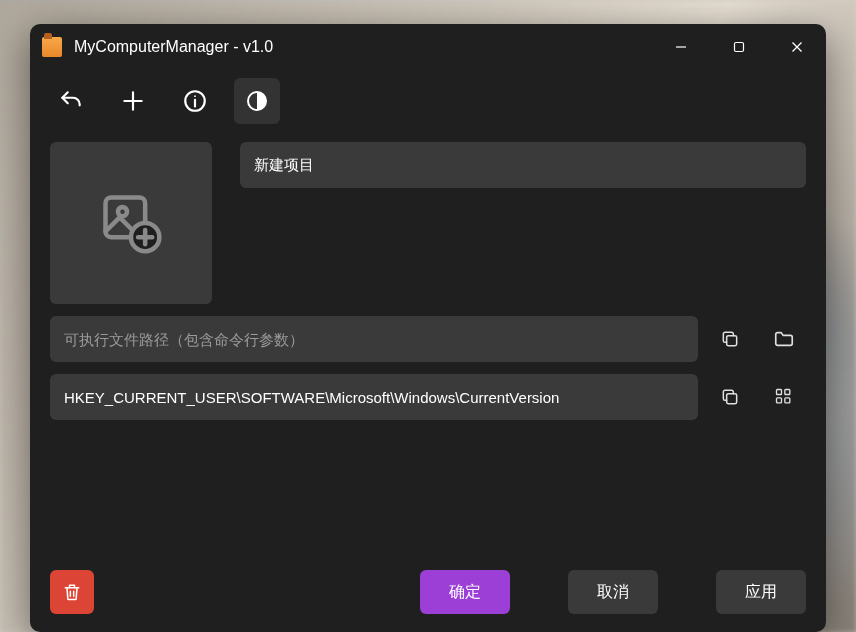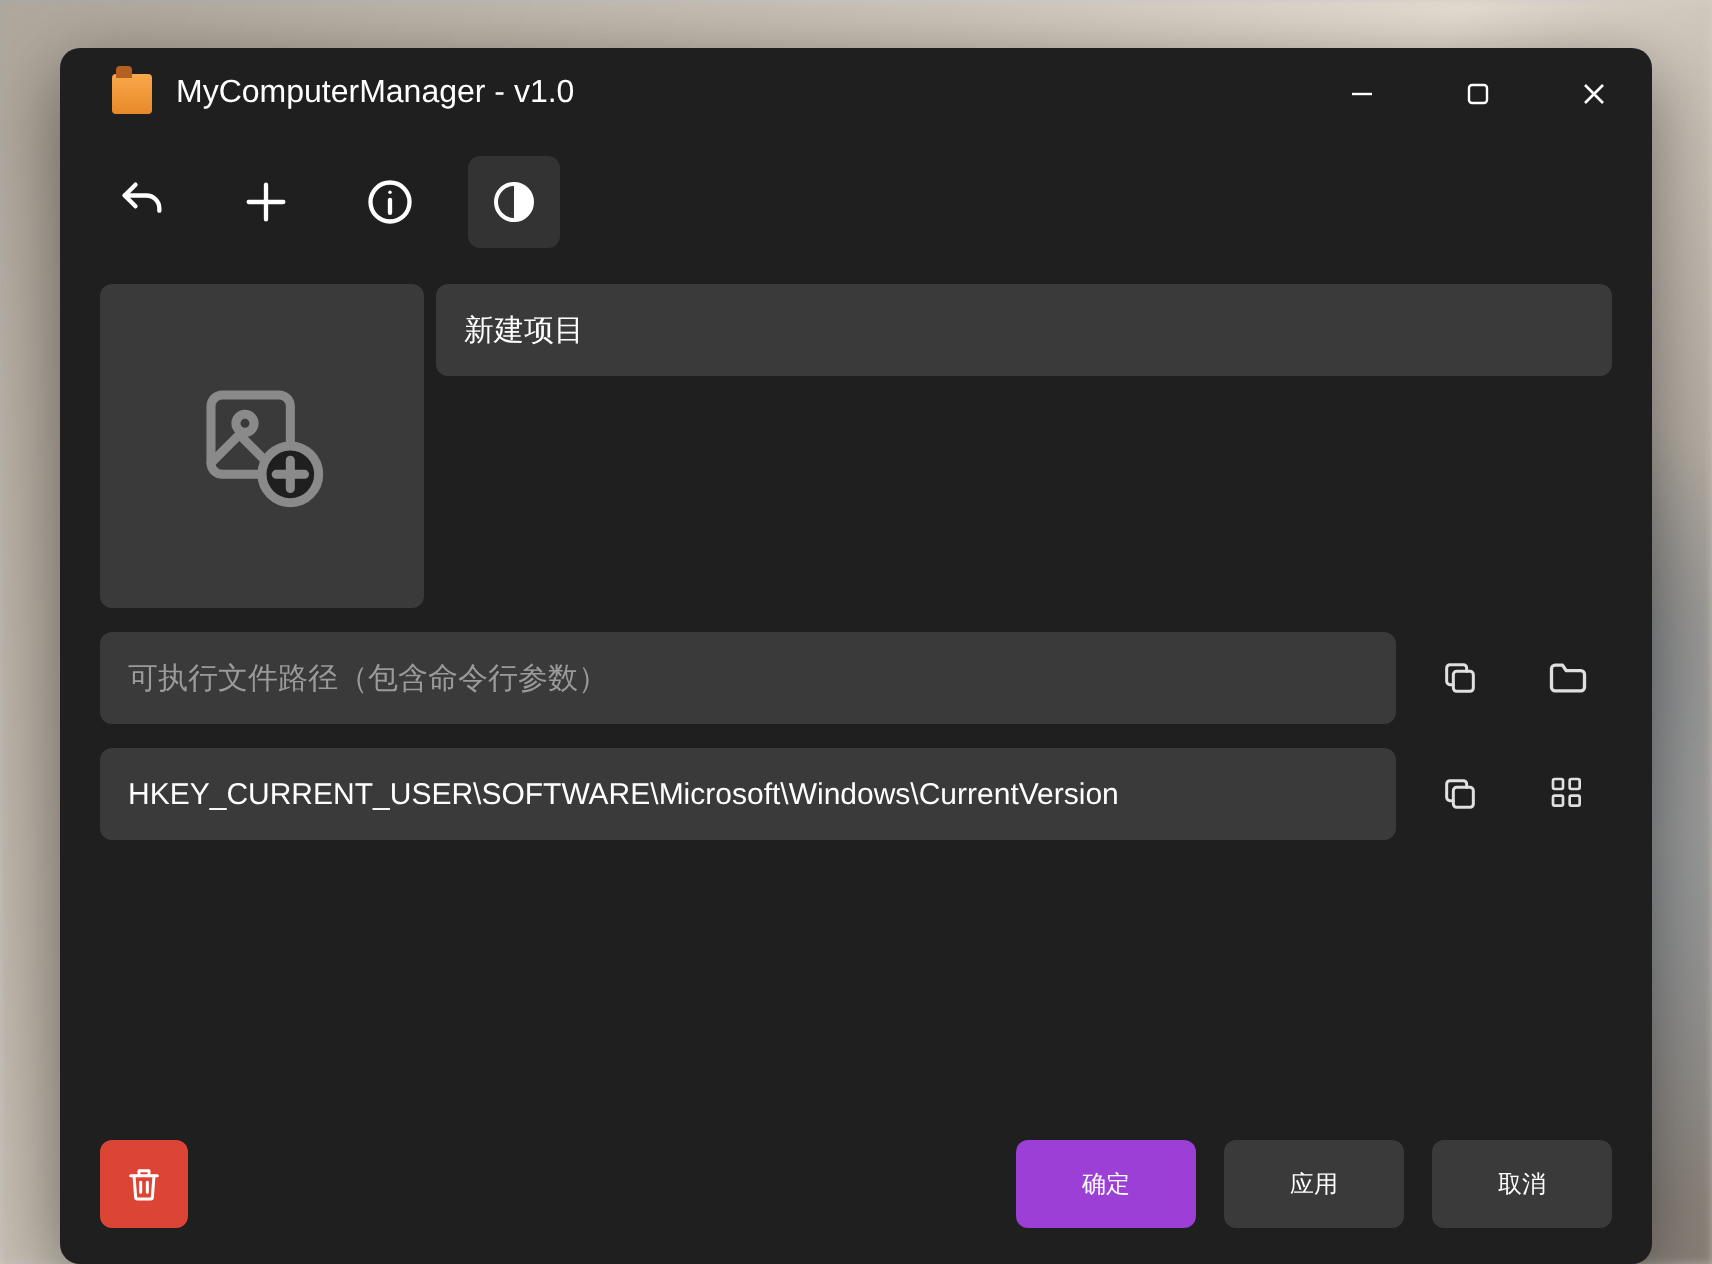--- a/index.html
+++ b/index.html
@@ -25,21 +25,21 @@
     width: 796px; height: 608px;
     background: #1f1f1f;
     border-radius: 10px;
     box-shadow: 0 10px 40px rgba(0,0,0,0.5);
     display: flex; flex-direction: column;
     color: #e8e8e8;
   }
   .titlebar {
     height: 46px;
     display: flex; align-items: center;
-    padding-left: 26px;
+    padding-left: 12px;
   }
   .app-icon {
     width: 20px; height: 20px;
     background: linear-gradient(180deg, #f9a84a 0%, #e8892a 100%);
     border-radius: 2px;
     margin-right: 12px;
     position: relative;
   }
   .app-icon::before {
     content: "";
@@ -73,21 +73,21 @@
   .tool-btn.theme {
     margin-left: auto;
     background: #333333;
   }
   .tool-btn + .tool-btn { margin-left: 8px; }
 
   .content {
     padding: 10px 20px 16px 20px;
     display: flex; flex-direction: column; gap: 12px;
   }
-  .top-row { display: flex; gap: 6px; }
+  .top-row { display: flex; gap: 28px; }
   .image-box {
     width: 162px; height: 162px;
     background: #3a3a3a;
     border-radius: 6px;
     display: flex; align-items: center; justify-content: center;
     color: #8a8a8a;
     cursor: pointer;
   }
   .fields-col {
     flex: 1;
@@ -132,23 +132,24 @@
     cursor: pointer;
     color: #ffffff;
   }
   .spacer { flex: 1; }
   .btn {
     height: 44px;
     min-width: 90px;
     padding: 0 6px;
     border-radius: 6px;
     display: flex; align-items: center; justify-content: center;
-    font-size: 12px;
-    cursor: pointer;
-    color: #ffffff;
+    font-size: 16px;
+    cursor: pointer;
+    color: #ffffff;
+    margin-left: 44px;
   }
   .btn.primary { background: #9b3fd6; }
   .btn.secondary { background: #3a3a3a; }
 </style>
 </head>
 <body>
 
 <div class="bg-fur"></div>
 
 <div class="window">
@@ -259,17 +260,17 @@
     <div class="delete-btn">
       <svg width="20" height="20" viewBox="0 0 24 24" fill="none" stroke="currentColor" stroke-width="1.8" stroke-linecap="round" stroke-linejoin="round">
           <path d="M4 7 H20"></path>
           <path d="M9 7 V4 h6 v3"></path>
           <path d="M6 7 l1 13 a1 1 0 0 0 1 1 h8 a1 1 0 0 0 1 -1 l1 -13"></path>
           <path d="M10 11 v6 M14 11 v6"></path>
         </svg>
     </div>
     <div class="spacer"></div>
     <div class="btn primary">确定</div>
+    <div class="btn secondary">取消</div>
     <div class="btn secondary">应用</div>
-    <div class="btn secondary">取消</div>
   </div>
 
 </div>
 
 </body></html>

